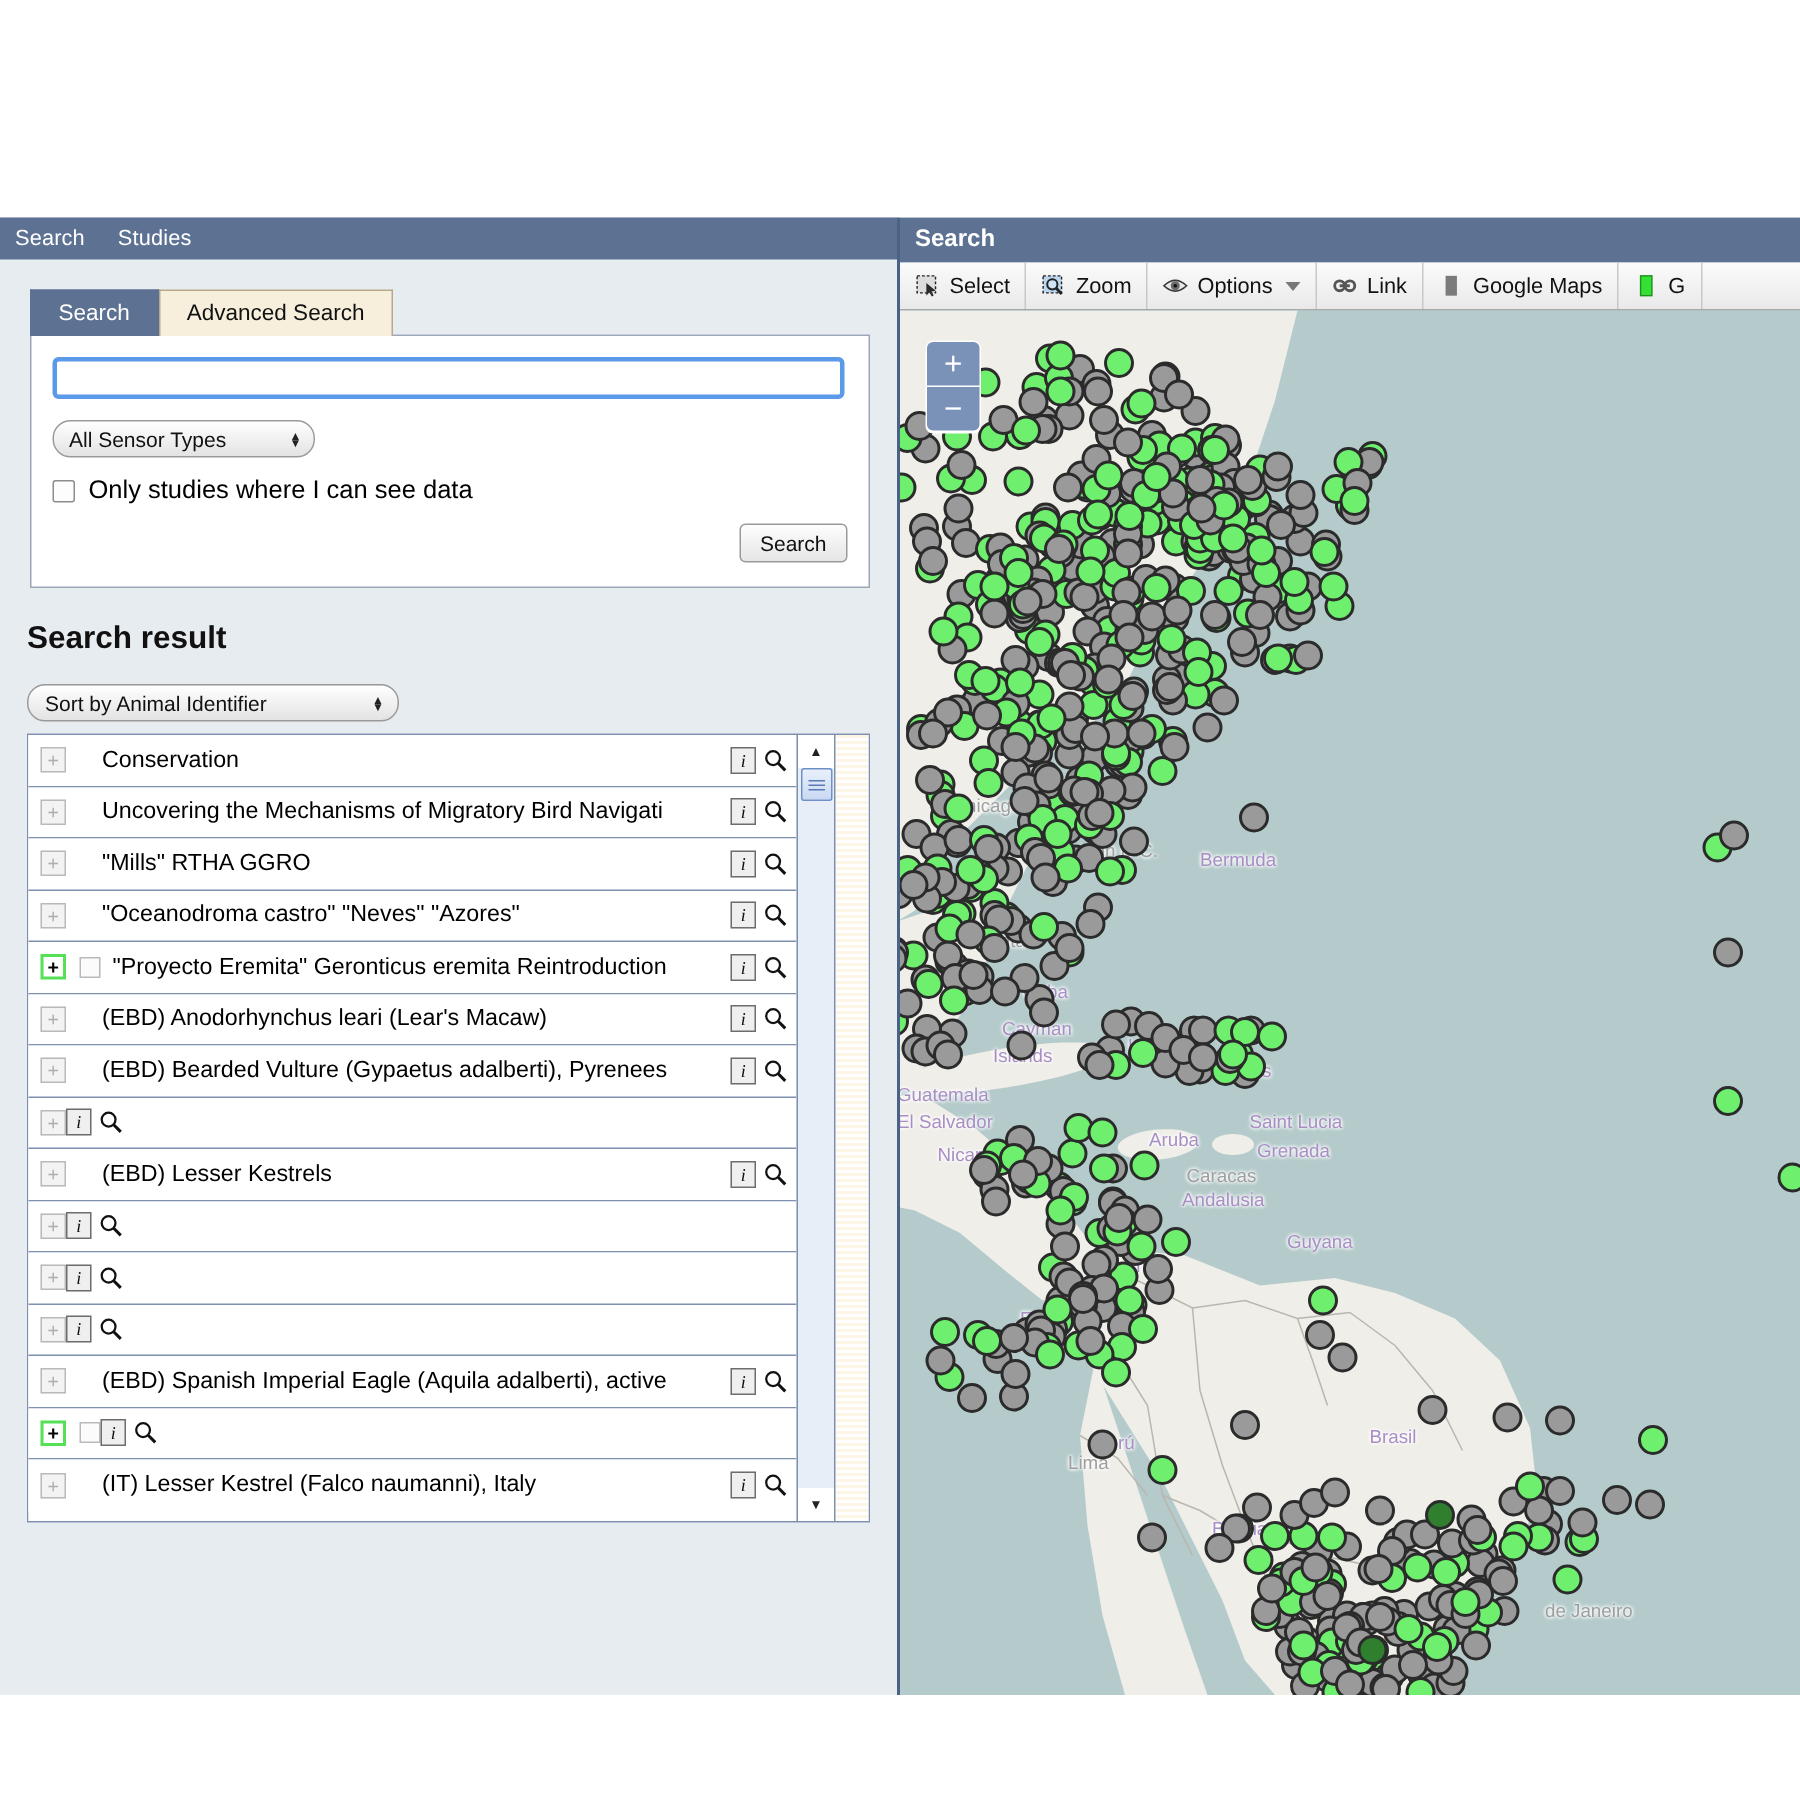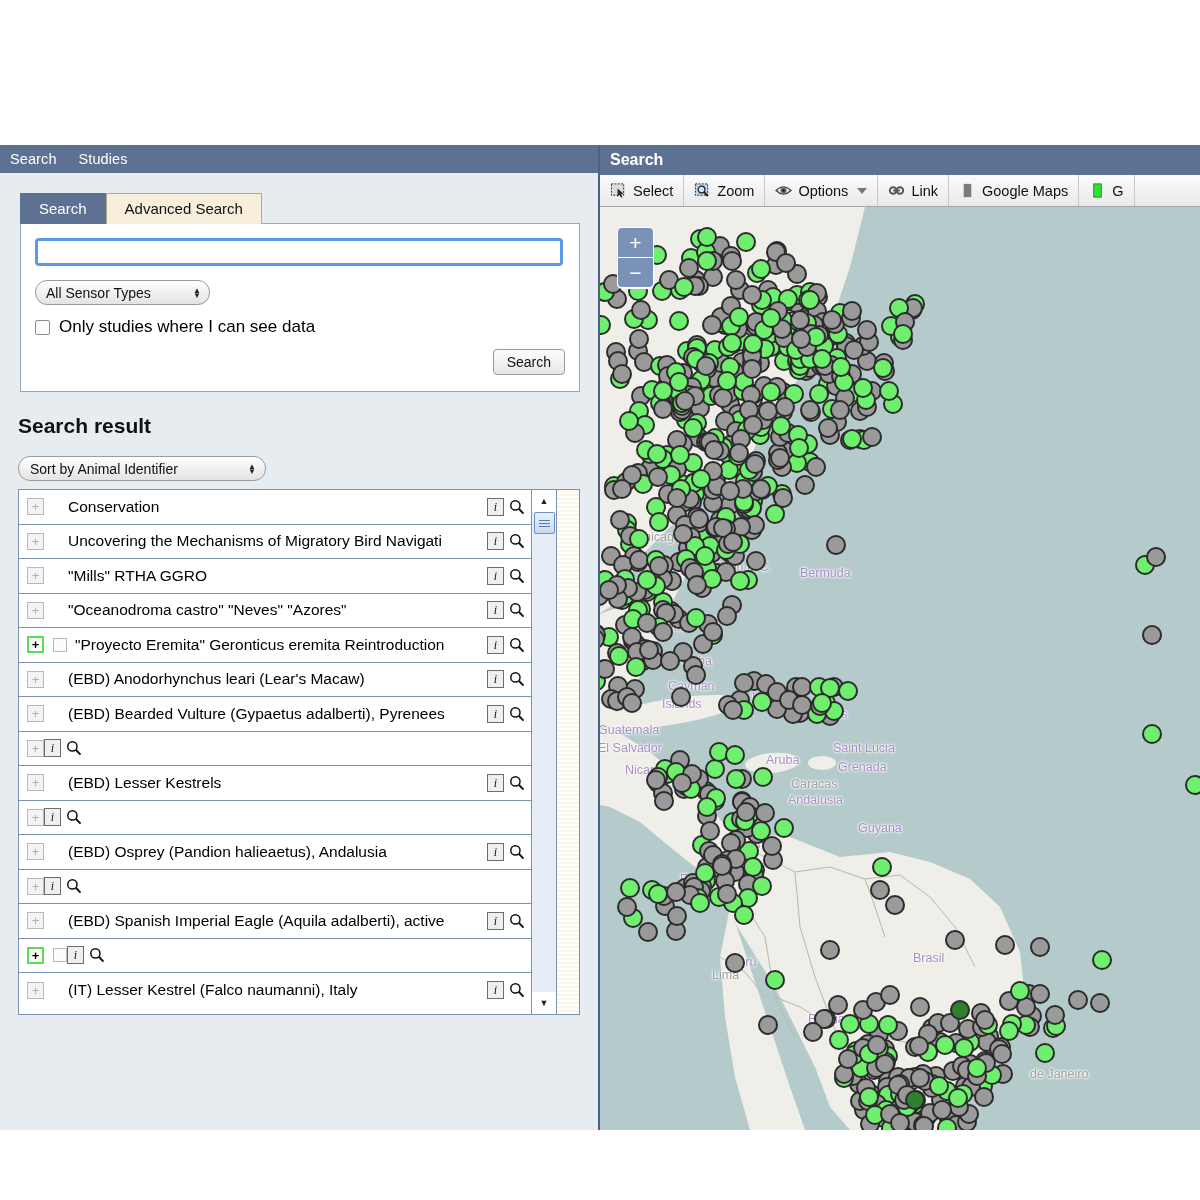--- a/index.html
+++ b/index.html
@@ -262,21 +262,20 @@
             <div class="ricons">
               <div class="ibtn">i</div>
               <svg width="16" height="16" viewBox="0 0 16 16">
                 <circle cx="6.4" cy="6.4" r="4.6" fill="none" stroke="#111" stroke-width="1.5"></circle>
                 <line x1="9.8" y1="9.8" x2="14.5" y2="14.6" stroke="#111" stroke-width="2"></line>
               </svg>
             </div>
           </div>
           <div class="row">
             <div class="plus">+</div>
-            <div class="rlabel">(EBD) Osprey (Pandion halieaetus), Andalusia</div>
             <div class="ricons">
               <div class="ibtn">i</div>
               <svg width="16" height="16" viewBox="0 0 16 16">
                 <circle cx="6.4" cy="6.4" r="4.6" fill="none" stroke="#111" stroke-width="1.5"></circle>
                 <line x1="9.8" y1="9.8" x2="14.5" y2="14.6" stroke="#111" stroke-width="2"></line>
               </svg>
             </div>
           </div>
           <div class="row">
             <div class="plus">+</div>

